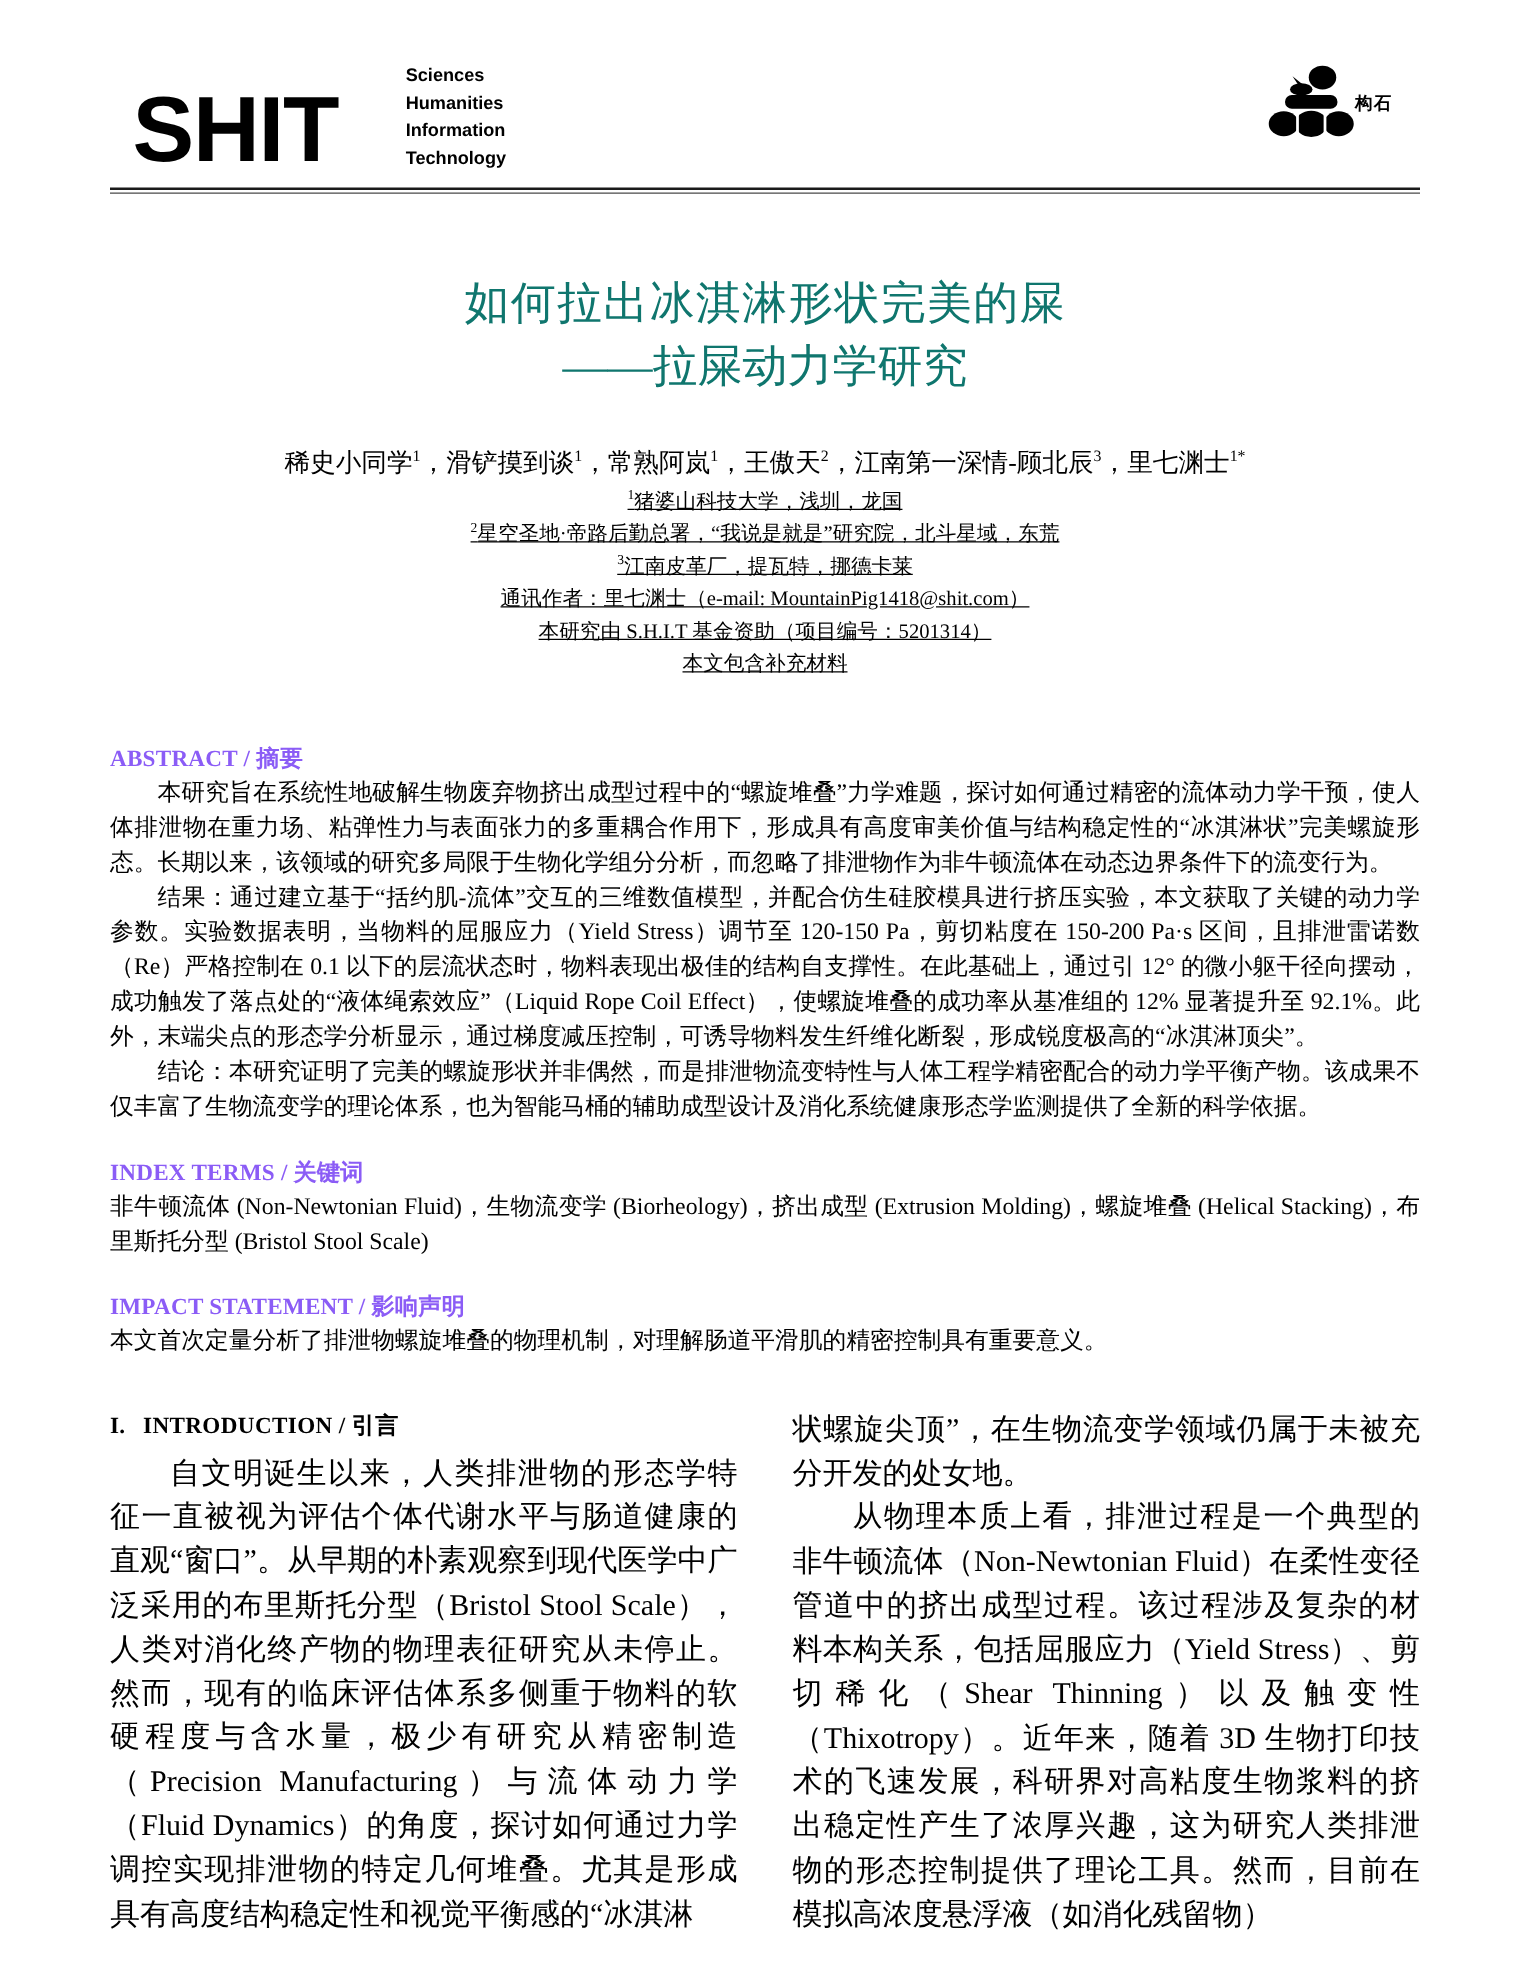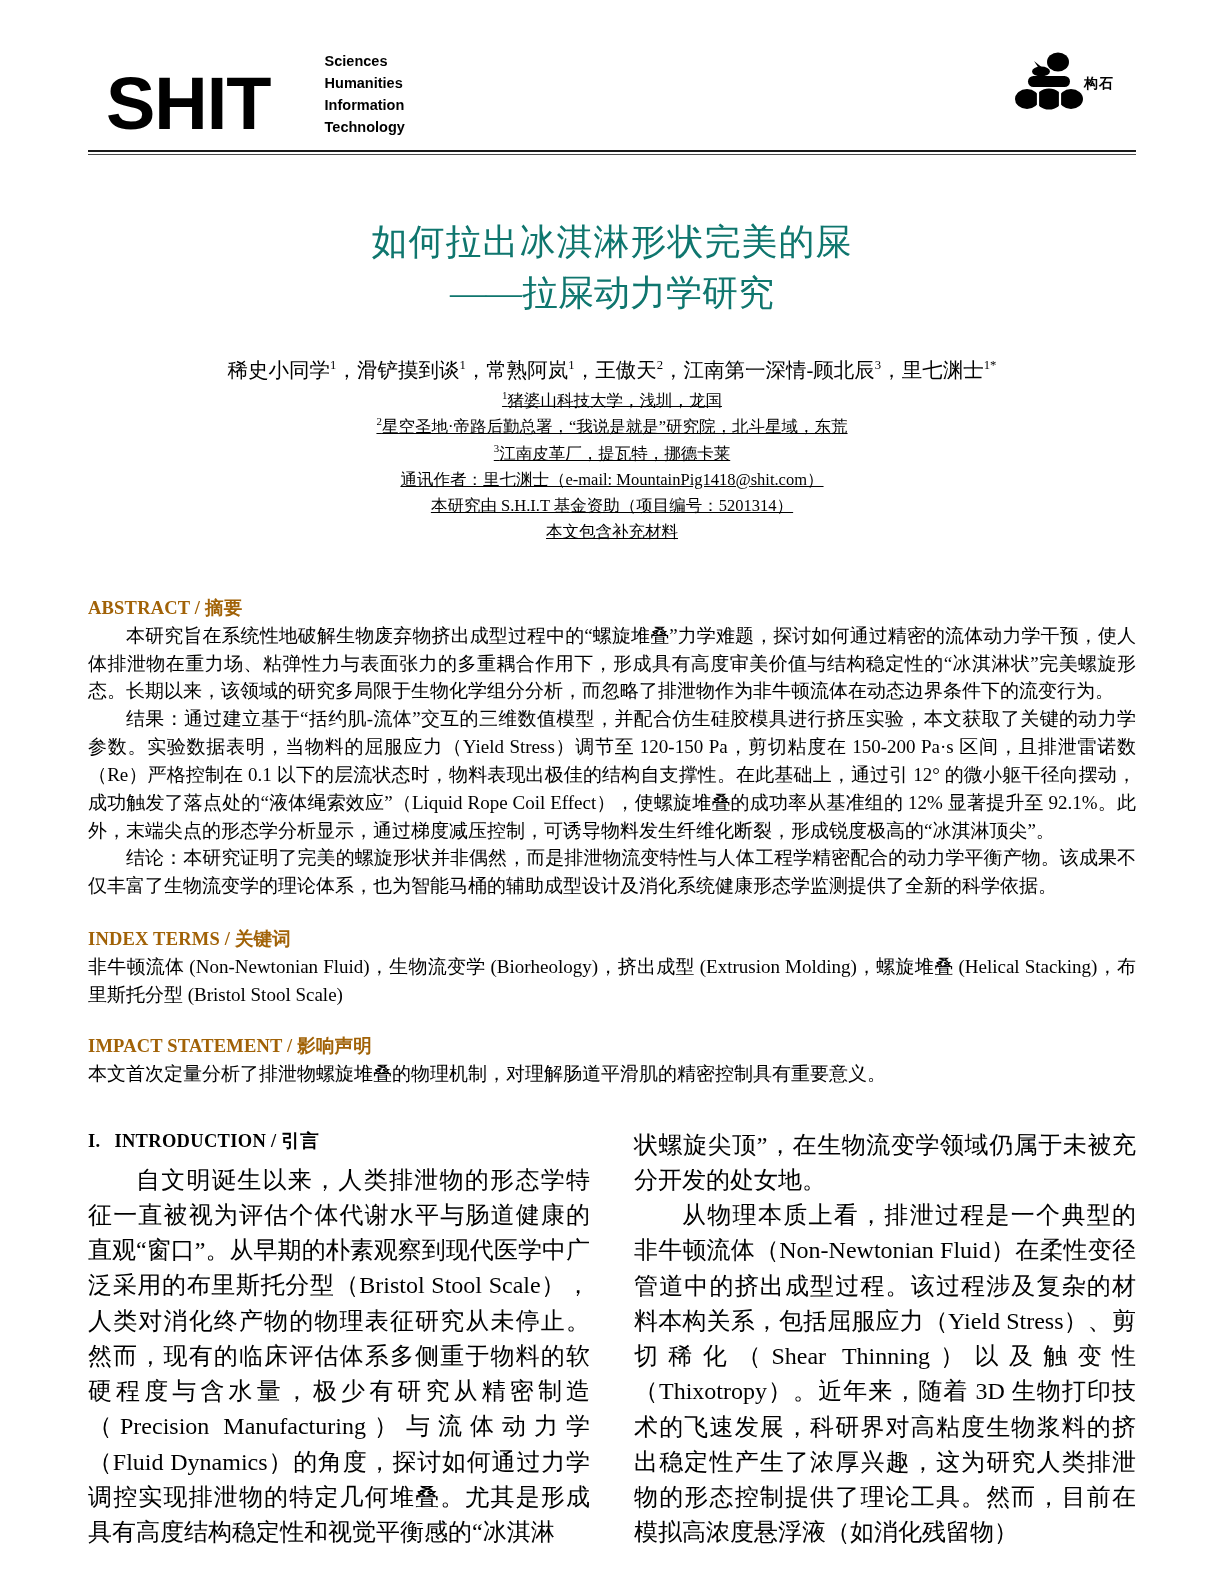--- a/index.html
+++ b/index.html
@@ -106,21 +106,21 @@
     font-size: 16.5px;
     line-height: 1.58;
     margin-top: 2px;
     text-decoration: underline;
   }
   .affiliations div { white-space: nowrap; }
   .affiliations sup { font-size: 0.66em; vertical-align: super; }
 
   
   .sec-heading {
-    color: #a16207;
+    color: #8b5cf6;
     font-weight: bold;
     font-size: 18.5px;
     margin: 0 0 2px 0;
     letter-spacing: 0.2px;
   }
   .abstract-block { margin-top: 50px; }
   .body-text {
     font-size: 19px;
     line-height: 1.465;
     text-align: justify;

